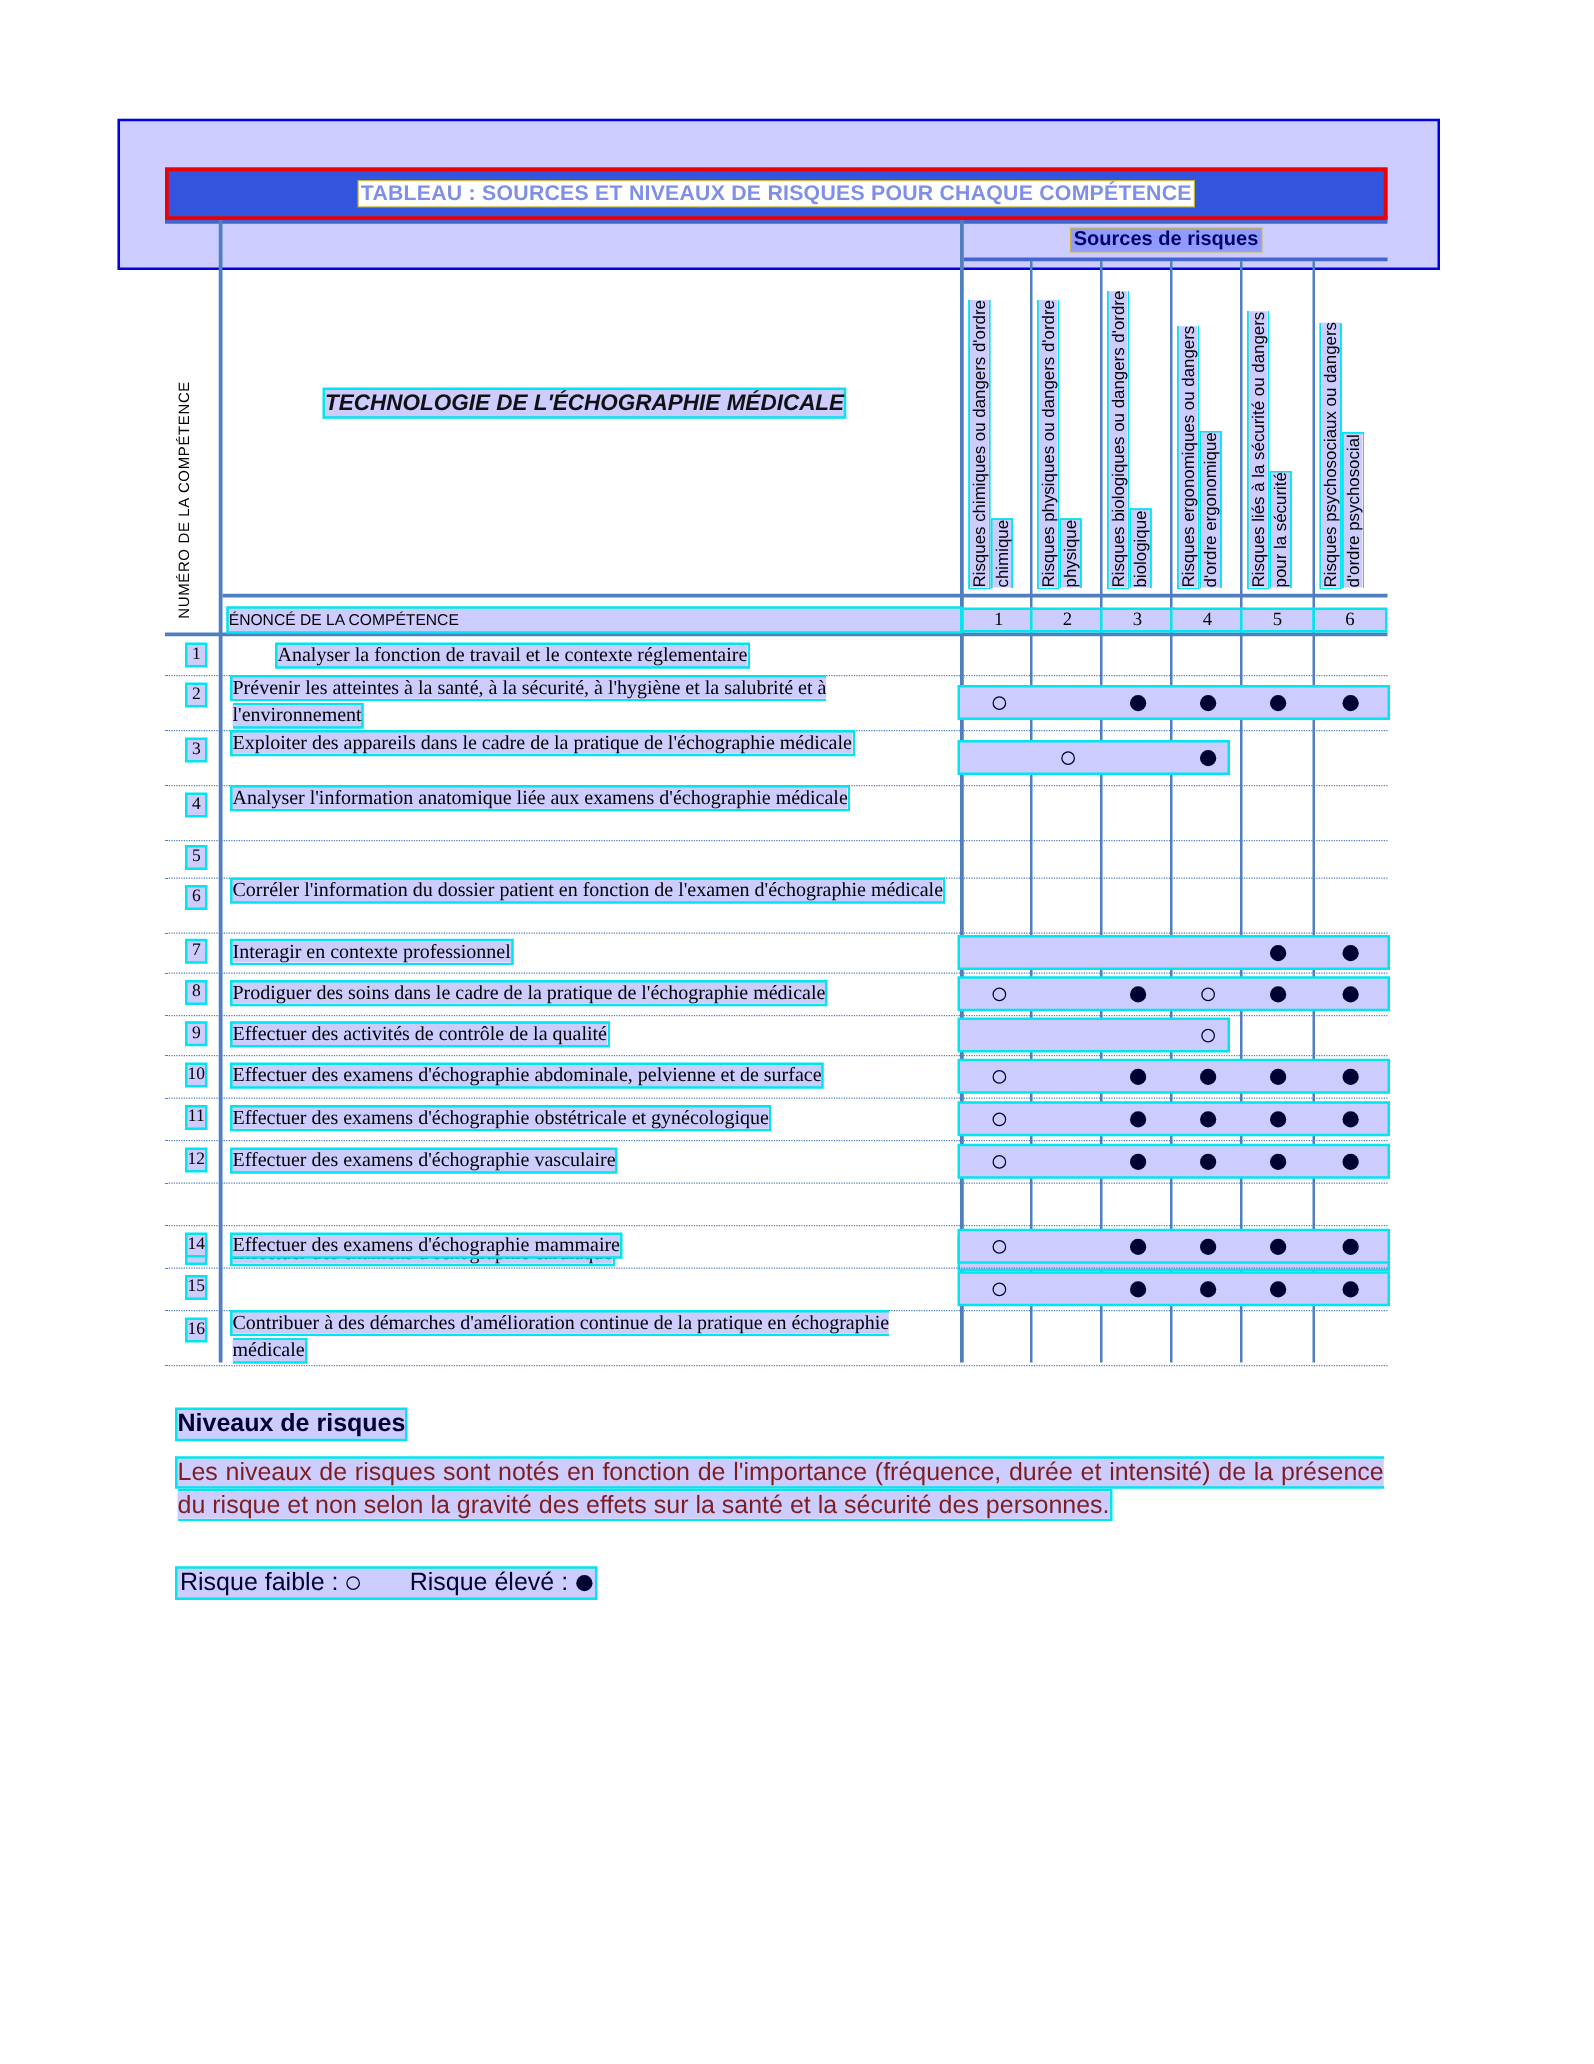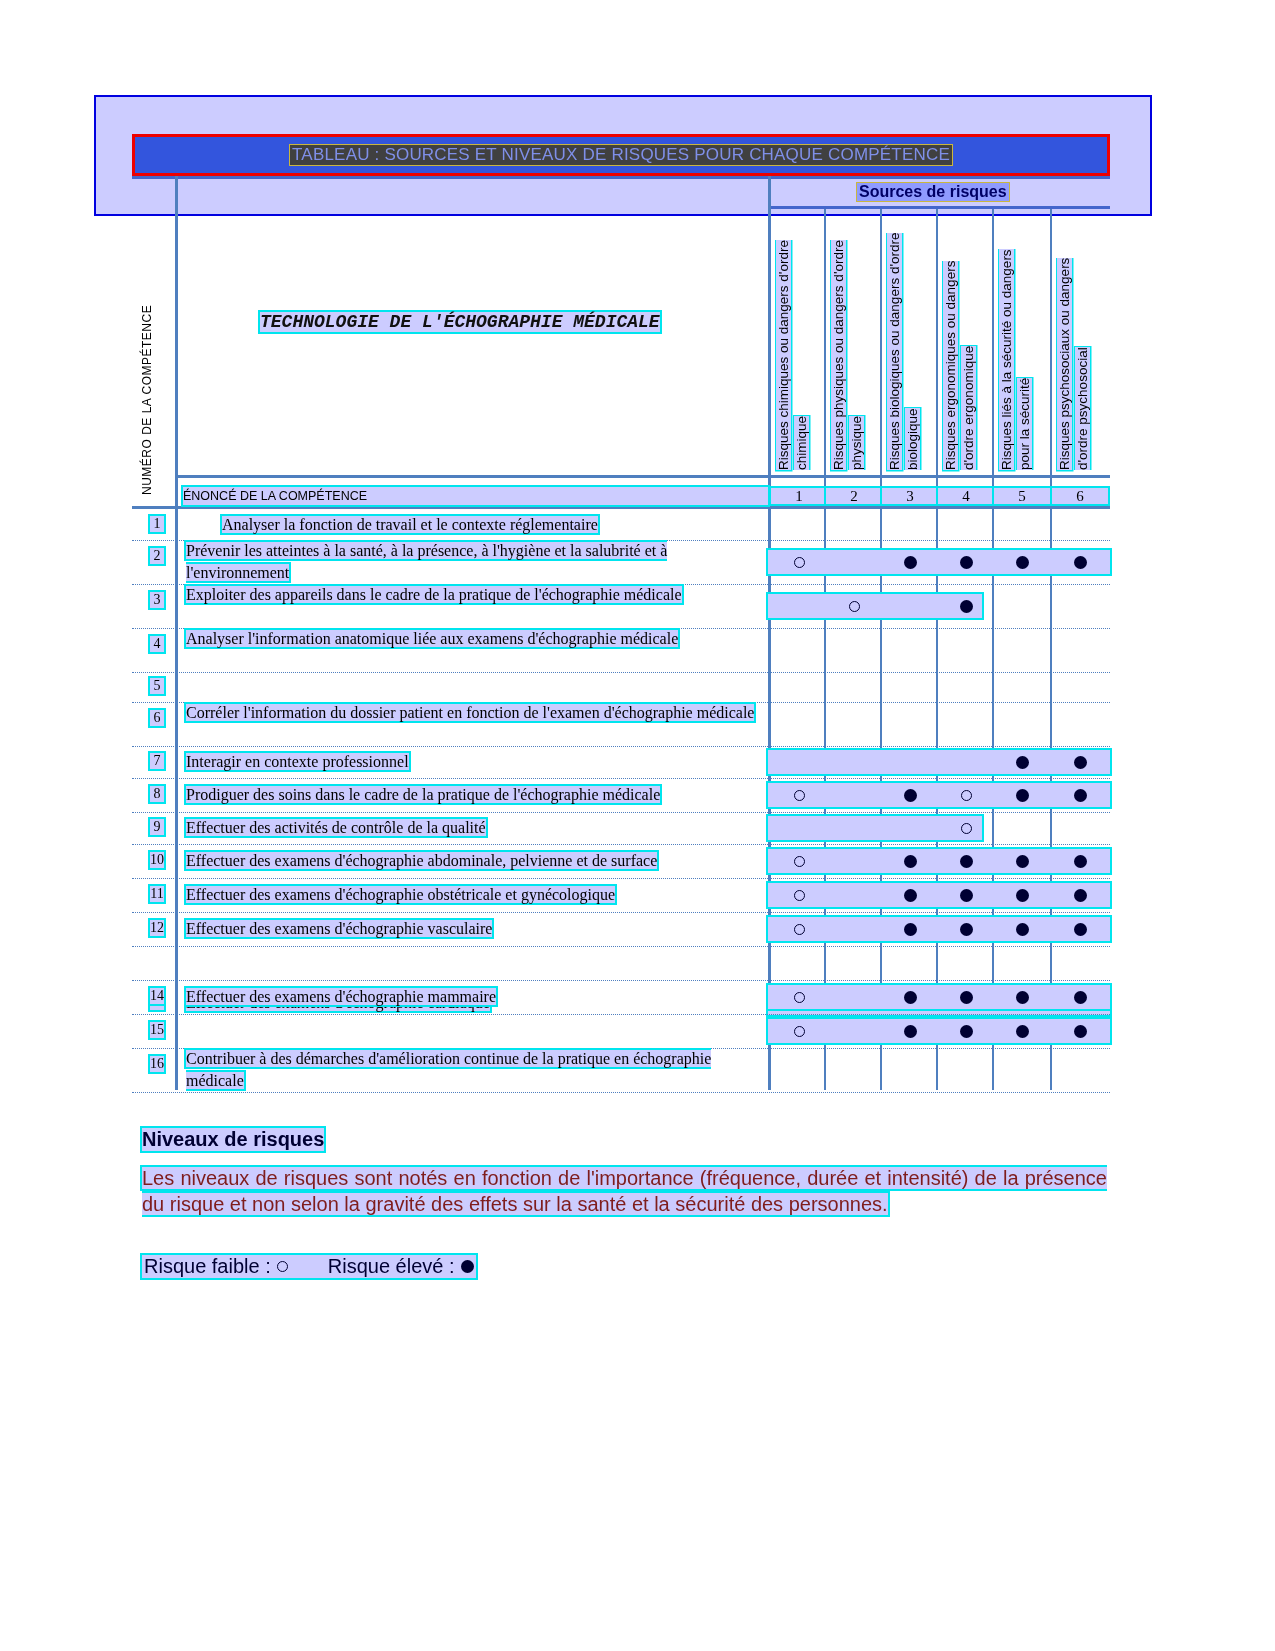--- a/index.html
+++ b/index.html
@@ -1,31 +1,31 @@
 <!DOCTYPE html>
 <html><head>
 <meta charset="utf-8">
 <style>
   html, body { margin: 0; padding: 0; background: #ffffff; }
   body { width: 1275px; height: 1651px; position: relative; font-family: "Liberation Serif", serif; color: #000; overflow: hidden; }
   .hl { background: #ccccff; box-shadow: 0 0 0 2px #00e5ee; }
 
   #header-band { position: absolute; left: 94px; top: 95px; width: 1058px; height: 121px; background: #ccccff; border: 2px solid #0000e0; box-sizing: border-box; }
   #title-bar { position: absolute; left: 132px; top: 134px; width: 978px; height: 42px; background: #3355dd; border: 3px solid #ee0000; box-sizing: border-box; display: flex; align-items: center; justify-content: center; }
-  #title-bar span { font-family: "Liberation Sans", sans-serif; font-weight: normal; font-size: 17px; color: #7f8fe8; letter-spacing: 0.2px; background: #404040; box-shadow: 0 0 0 1px #c9b640; padding: 0 2px; }
+  #title-bar span { font-family: "Liberation Sans", sans-serif; font-weight: bold; font-size: 17px; color: #7f8fe8; letter-spacing: 0.2px; background: #ffffff; box-shadow: 0 0 0 1px #c9b640; padding: 0 2px; }
   #title-underline { position: absolute; left: 132px; top: 176px; width: 978px; height: 3px; background: #4466cc; }
 
   #sources-label { position: absolute; left: 857px; top: 183px; font-family: "Liberation Sans", sans-serif; font-weight: bold; font-size: 16px; color: #000066; background: #8f9bff; box-shadow: 0 0 0 1px #c9b640; padding: 0 2px; }
   #sources-underline { position: absolute; left: 771px; top: 206px; width: 339px; height: 3px; background: #4466cc; }
 
   .vline { position: absolute; background: #4f7fbf; }
   .hline { position: absolute; background: #4f7fbf; }
 
   #num-header { position: absolute; left: 140px; top: 495px; width: 24px; transform-origin: left top; transform: rotate(-90deg); white-space: nowrap; font-family: "Liberation Sans", sans-serif; font-size: 12px; letter-spacing: 0.5px; }
-  #program-title { position: absolute; left: 260px; top: 312px; font-family: Liberation Mono, monospace; font-style: italic; font-weight: bold; font-size: 18px; color: #111; }
+  #program-title { position: absolute; left: 260px; top: 312px; font-family: Liberation Sans, sans-serif; font-style: italic; font-weight: bold; font-size: 18px; color: #111; }
   #enonce-header { position: absolute; left: 183px; top: 487px; width: 585px; height: 18px; font-family: "Liberation Sans", sans-serif; font-size: 12.5px; line-height: 18px; }
 
   .colhead { position: absolute; top: 220px; height: 250px; width: 56px; }
   .colhead .rot { position: absolute; left: 4px; bottom: 0; transform-origin: left bottom; transform: rotate(-90deg) translate(0, 100%); width: 240px; font-family: "Liberation Sans", sans-serif; font-size: 13.5px; line-height: 18px; }
   .colhead .rot span { background: #ccccff; box-shadow: 0 0 0 1.5px #00e5ee; }
   .colnum { position: absolute; top: 488px; width: 56px; text-align: center; font-size: 15px; line-height: 16px; }
 
   .row { position: absolute; left: 132px; width: 978px; }
   .row .rnum { position: absolute; left: 18px; font-size: 14px; width: 14px; text-align: center; }
   .row .rtext { position: absolute; left: 186px; width: 580px; font-size: 16px; line-height: 22px; }
@@ -103,21 +103,21 @@
       <div class="cell" style="left: 694px; top: 0px; height: 30px;"></div>
       <div class="cell" style="left: 750px; top: 0px; height: 30px;"></div>
       <div class="cell" style="left: 806px; top: 0px; height: 30px;"></div>
       <div class="cell" style="left: 862px; top: 0px; height: 30px;"></div>
       <div class="cell" style="left: 920px; top: 0px; height: 30px;"></div>
     </div>
     <div class="dotted" style="top: 540px;"></div>
     <div class="row" style="top: 540px; height: 44px;">
       <div class="band" style="left: 636px; width: 342px; top: 10px;"></div>
       <div class="rnum hl" style="top: 8px;">2</div>
-      <div class="rtext" style="left: 54px; top: 0px;"><span>Prévenir les atteintes à la santé, à la présence, à l'hygiène et la salubrité et à l'environnement</span></div>
+      <div class="rtext" style="left: 54px; top: 0px;"><span>Prévenir les atteintes à la santé, à la sécurité, à l'hygiène et la salubrité et à l'environnement</span></div>
       <div class="cell" style="left: 639px; top: 0px; height: 44px;">
         <span class="dot-low"></span>
       </div>
       <div class="cell" style="left: 694px; top: 0px; height: 44px;"></div>
       <div class="cell" style="left: 750px; top: 0px; height: 44px;">
         <span class="dot-high"></span>
       </div>
       <div class="cell" style="left: 806px; top: 0px; height: 44px;">
         <span class="dot-high"></span>
       </div>

